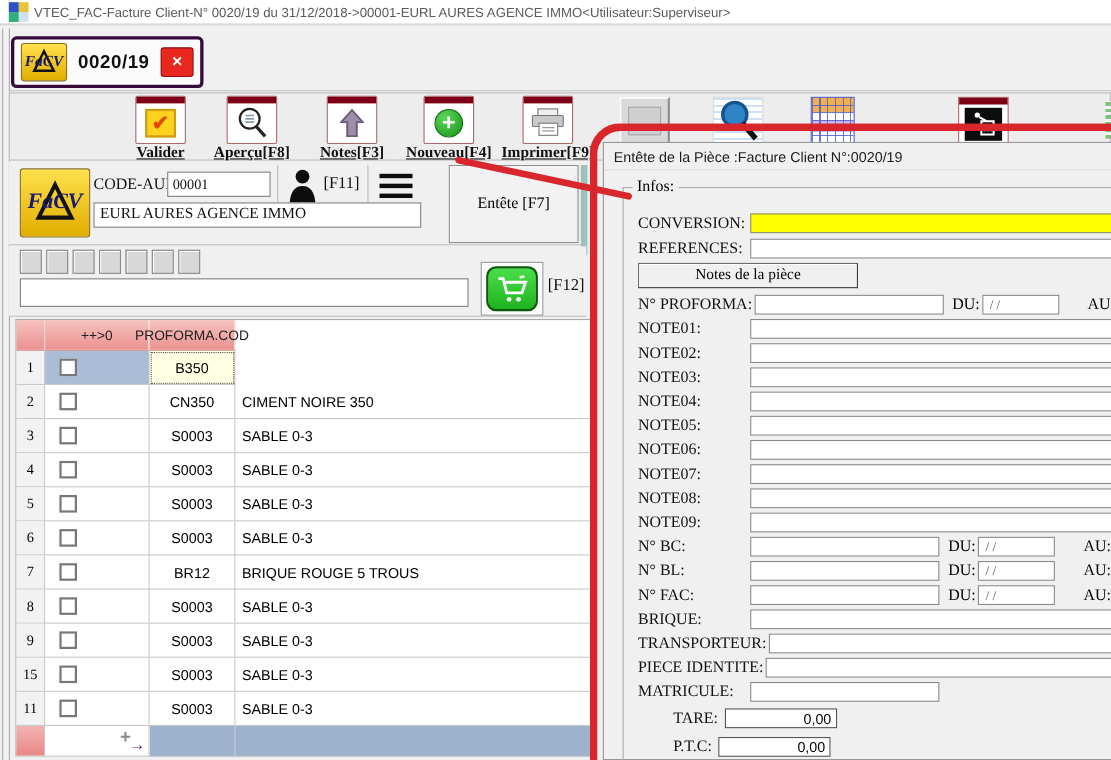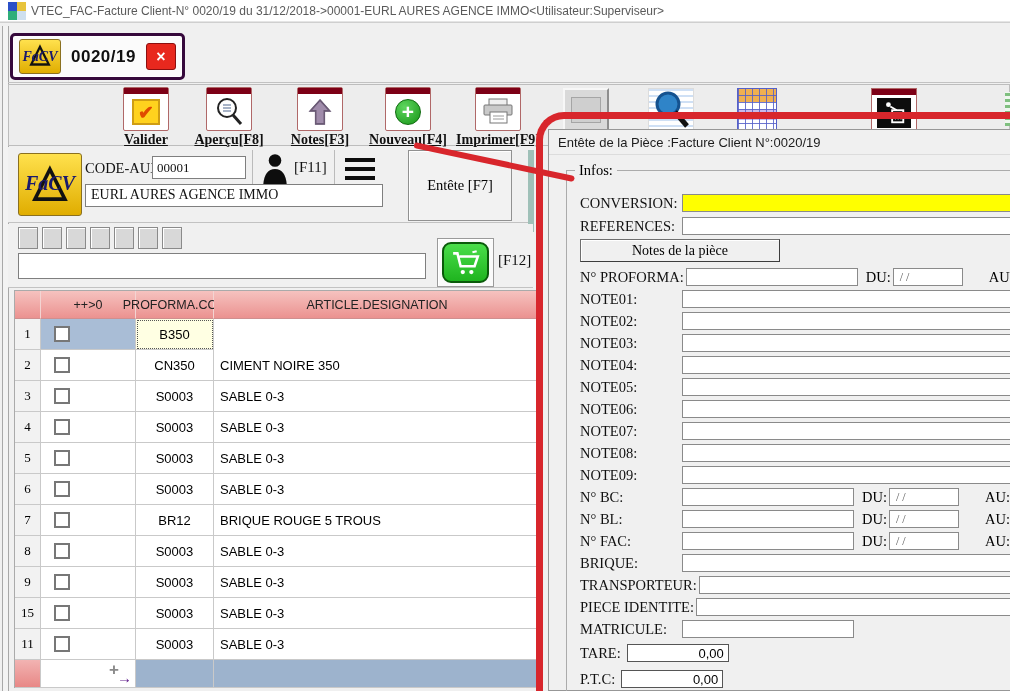--- a/index.html
+++ b/index.html
@@ -78,21 +78,21 @@
   .lab-serif{ font-family:"Liberation Serif",serif; color:#111;}
   .codeaux-label{ position:absolute; left:77px; top:13px; font-size:14.5px;}
   .input{ background:#fff; border:1px solid #7f7f7f; font-family:"Liberation Serif",serif; color:#111;}
   .codeaux-input{ position:absolute; left:144px; top:9px; width:94px; height:23px; font-size:13px; padding:3px 4px;}
   .client-input{ position:absolute; left:77px; top:37px; width:298px; height:23px; font-size:14px; padding:2px 5px;}
   .person{ position:absolute; left:250px; top:5px; width:34px; height:34px; cursor:pointer;}
   .f11-label{ position:absolute; left:286px; top:12px; font-size:15px;}
   .vline{ position:absolute; top:3px; width:1px; height:36px; background:#bbb;}
   .hamburger{ position:absolute; left:337px; top:11px; width:30px; cursor:pointer;}
   .hamburger div{ height:4px; background:#0d0d0d; margin-bottom:5px;}
-  .entete-btn{ position:absolute; left:400px; top:3px; width:104px; height:71px; background:#f2f2f2;
+  .entete-btn{ position:absolute; left:400px; top:3px; width:118px; height:71px; background:#f2f2f2;
                border:1px solid #919191; box-shadow:inset 1px 1px 0 #fff; font-size:14.5px;
                font-family:"Liberation Serif",serif; cursor:pointer;}
   .teal-sliver{ position:absolute; left:528px; top:150px; width:6px; height:82px; background:#9fc0b8;}
 
   
   .filter-area{ position:absolute; left:8px; top:224px; width:525px; height:64px; background:#f0f0f0;
                 border-bottom:1px solid #c2c2c2;}
   .ftabs{ position:absolute; left:10px; top:3px; display:flex; gap:4px;}
   .ftab{ height:22px; padding:0 9px; background:#d8d8d8; border:1px solid #8a8a8a;
          box-shadow:inset 1px 1px 0 #fff; font:13px "Liberation Serif",serif; cursor:pointer;}
@@ -140,21 +140,21 @@
   .prow.h24{ height:24px;}
   .plabel{ min-width:102px; font:14.5px "Liberation Serif",serif; color:#111; flex:none; padding-right:2px;}
   .pinput{ height:18px; background:#fff; border:1px solid #8a8a8a; flex:none; display:flex;
            align-items:center; padding:0 3px;}
   .pinput.yellow{ background:#ffff00; width:340px;}
   .pinput.wide{ width:340px;}
   .t-withdates .pinput{ width:172px;}
   .t-long .pinput{ width:330px;}
   .t-medium .pinput{ width:172px;}
   .t-num{ height:26px;}
-  .t-num .plabel{ min-width:0; padding-right:6px;}
+  .t-num .plabel{ min-width:0; padding-right:6px;margin-left:32px;}
   .t-num .pinput{ width:102px; border-color:#555; justify-content:flex-end;
                   font:13px "Liberation Sans",sans-serif; padding-right:4px;}
   .dates{ display:flex; align-items:center;}
   .dlab{ font:14.5px "Liberation Serif",serif; margin-left:8px;}
   .dlab.au{ margin-left:26px;}
   .pdate{ width:70px; height:18px; background:#fff; border:1px solid #8a8a8a; color:#555;
           font:12px "Liberation Serif",serif; padding:1px 0 0 6px; margin-left:2px;}
   .notes-btn{ width:200px; height:23px; margin:2px 0 4px 0; background:#f0f0f0; border:1px solid #6e6e6e;
               border-right-color:#3d3d3d; border-bottom-color:#3d3d3d; box-shadow:inset 1px 1px 0 #fff;
               font:14px "Liberation Serif",serif; text-align:center; line-height:20px; cursor:pointer;}
@@ -324,21 +324,20 @@
       </div>
     </div>
     <div class="lab-serif f12-label">[F12]</div>
   </div>
 
   <div class="grid">
     <div class="grow ghead">
       <div class="c-num"></div>
       <div class="c-sel" style="justify-content:center">++&gt;0</div>
       <div class="c-code">PROFORMA.COD</div>
-      <div class="c-des" style="justify-content:center;padding-left:0">ARTICLE.DESIGNATION</div>
     </div>
     <div>
 
         <div class="grow selected">
           <div class="c-num">1</div>
           <div class="c-sel">
             <span class="cb"></span>
           </div>
           <div class="c-code">B350</div>
         </div>

